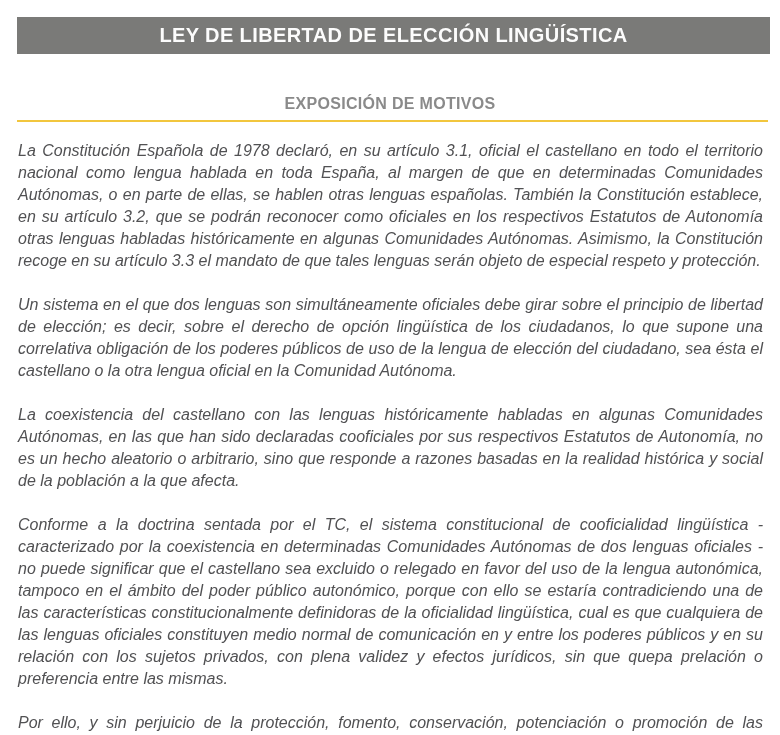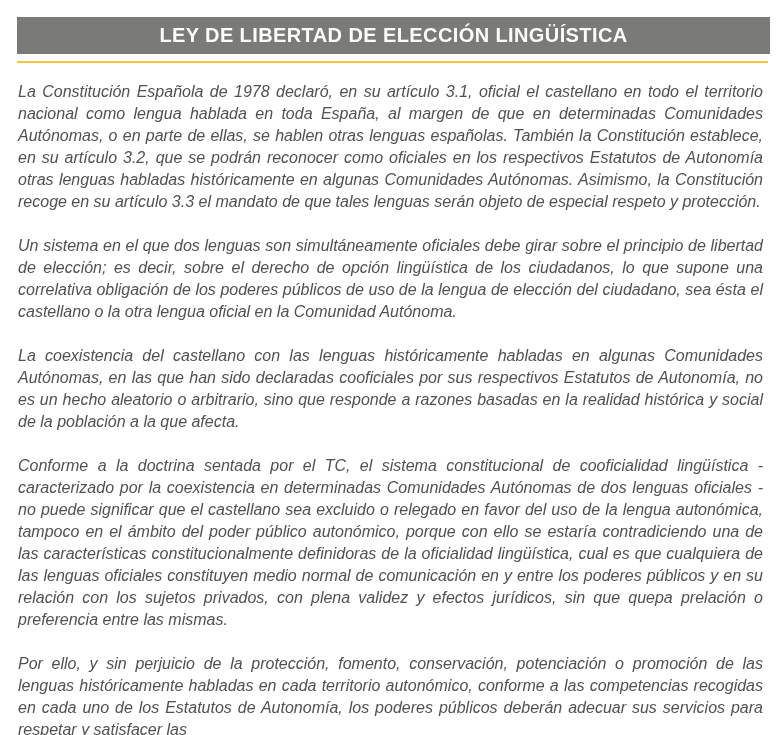--- a/index.html
+++ b/index.html
@@ -61,20 +61,21 @@
 </style>
 </head>
 <body>
 
 <div class="page">
 
   <div class="title-bar">
     <span class="title-text">LEY DE LIBERTAD DE ELECCIÓN LINGÜÍSTICA</span>
   </div>
 
+  <div class="section-heading">EXPOSICIÓN DE MOTIVOS</div>
 
   <div class="section-divider"></div>
 
   <div class="content">
     <p>La Constitución Española de 1978 declaró, en su artículo 3.1, oficial el castellano en todo el territorio nacional como lengua hablada en toda España, al margen de que en determinadas Comunidades Autónomas, o en parte de ellas, se hablen otras lenguas españolas. También la Constitución establece, en su artículo 3.2, que se podrán reconocer como oficiales en los respectivos Estatutos de Autonomía otras lenguas habladas históricamente en algunas Comunidades Autónomas. Asimismo, la Constitución recoge en su artículo 3.3 el mandato de que tales lenguas serán objeto de especial respeto y protección.</p>
     <p>Un sistema en el que dos lenguas son simultáneamente oficiales debe girar sobre el principio de libertad de elección; es decir, sobre el derecho de opción lingüística de los ciudadanos, lo que supone una correlativa obligación de los poderes públicos de uso de la lengua de elección del ciudadano, sea ésta el castellano o la otra lengua oficial en la Comunidad Autónoma.</p>
     <p>La coexistencia del castellano con las lenguas históricamente habladas en algunas Comunidades Autónomas, en las que han sido declaradas cooficiales por sus respectivos Estatutos de Autonomía, no es un hecho aleatorio o arbitrario, sino que responde a razones basadas en la realidad histórica y social de la población a la que afecta.</p>
     <p>Conforme a la doctrina sentada por el TC, el sistema constitucional de cooficialidad lingüística - caracterizado por la coexistencia en determinadas Comunidades Autónomas de dos lenguas oficiales - no puede significar que el castellano sea excluido o relegado en favor del uso de la lengua autonómica, tampoco en el ámbito del poder público autonómico, porque con ello se estaría contradiciendo una de las características constitucionalmente definidoras de la oficialidad lingüística, cual es que cualquiera de las lenguas oficiales constituyen medio normal de comunicación en y entre los poderes públicos y en su relación con los sujetos privados, con plena validez y efectos jurídicos, sin que quepa prelación o preferencia entre las mismas.</p>
     <p>Por ello, y sin perjuicio de la protección, fomento, conservación, potenciación o promoción de las lenguas históricamente habladas en cada territorio autonómico, conforme a las competencias recogidas en cada uno de los Estatutos de Autonomía, los poderes públicos deberán adecuar sus servicios para respetar y satisfacer las</p>
   </div>

